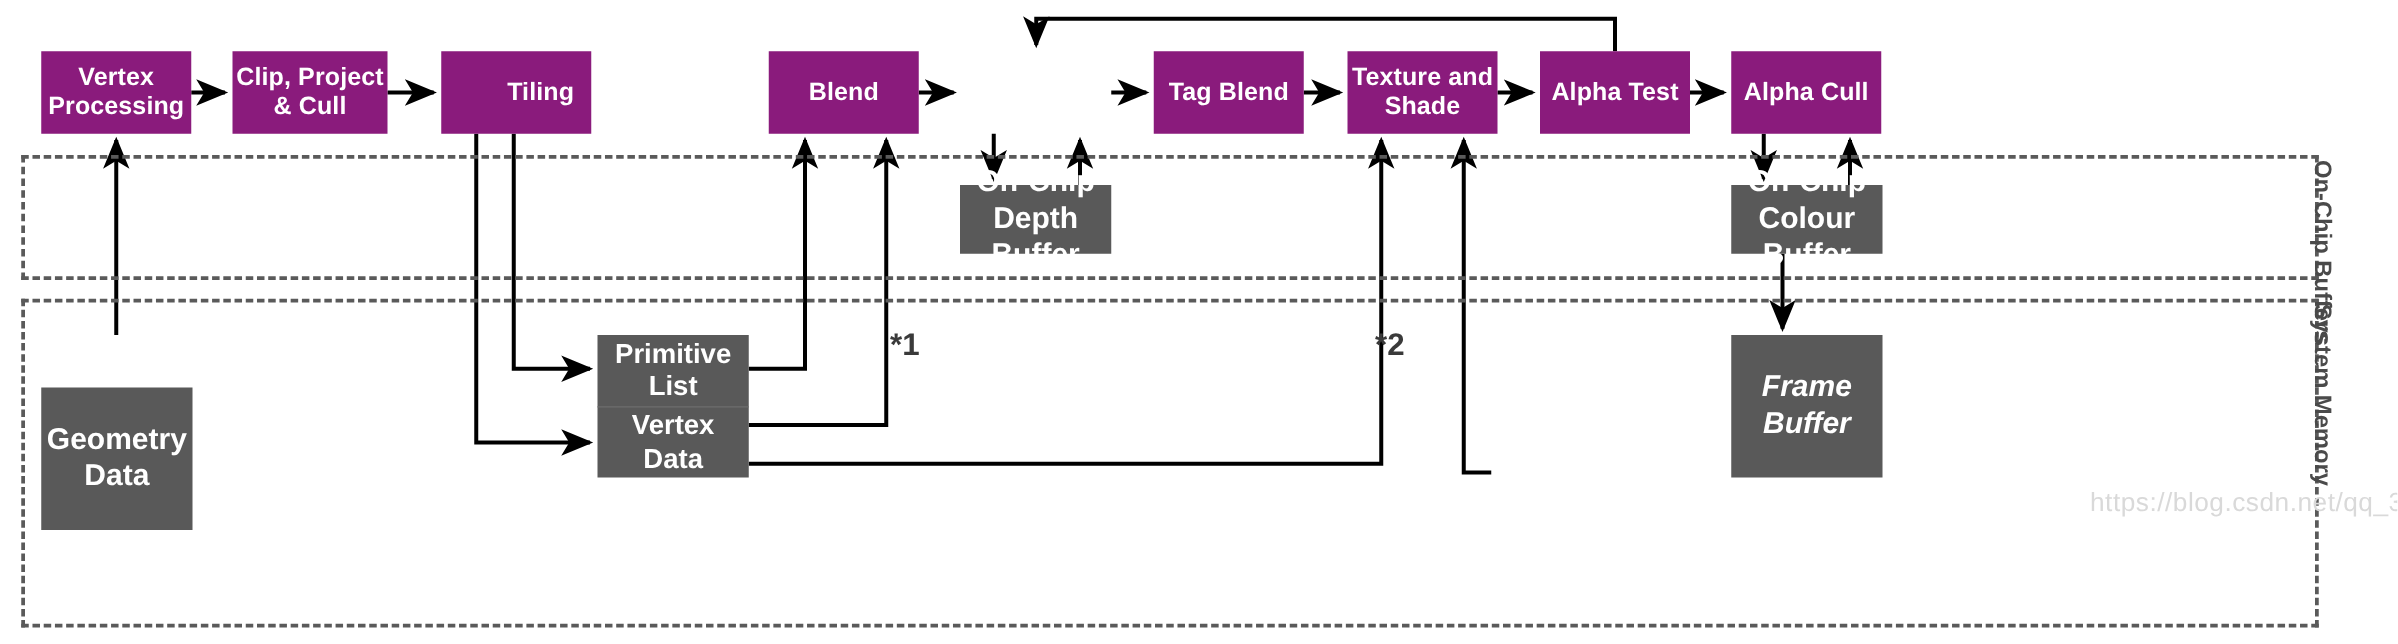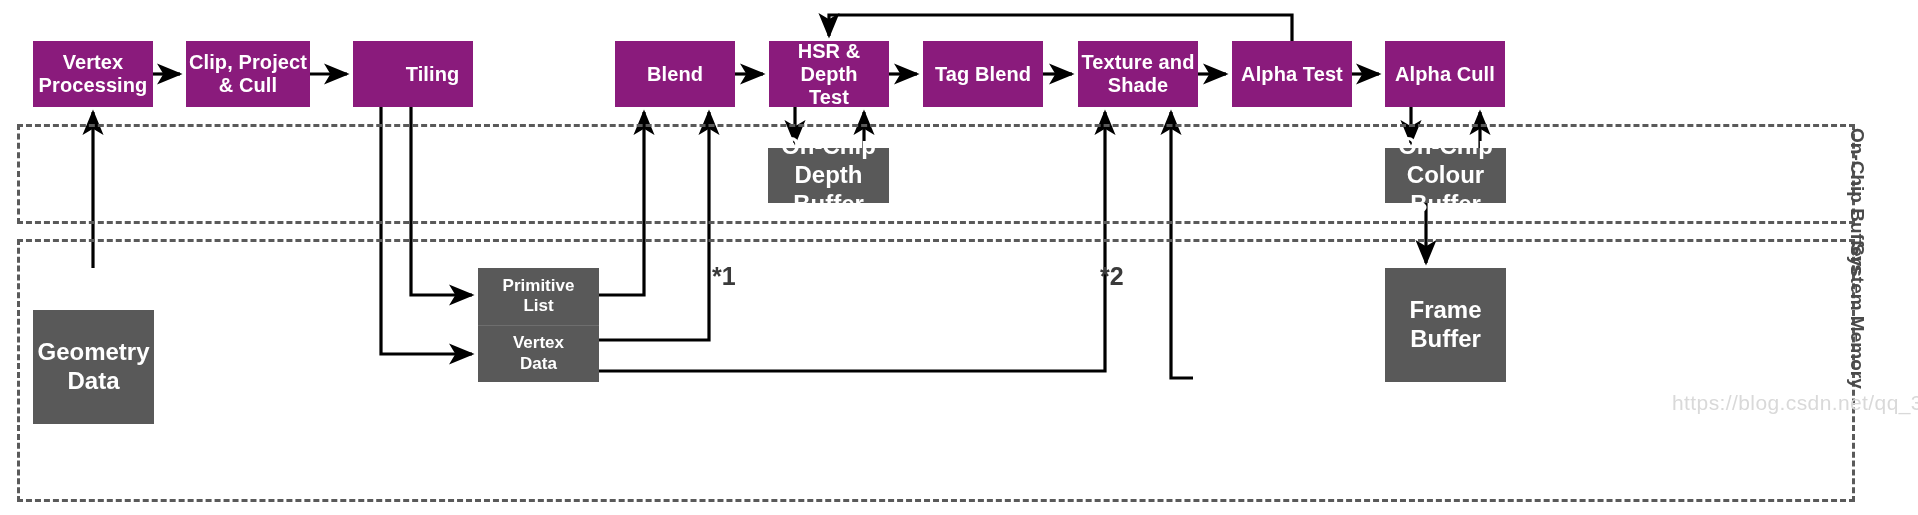--- a/index.html
+++ b/index.html
@@ -67,21 +67,21 @@
     flex-direction: column;
   }
   .mem-split > div {
     flex: 1;
     display: flex;
     align-items: center;
     justify-content: center;
     text-align: center;
     color: #ffffff;
     font-weight: bold;
-    font-size: 17px;
+    font-size: 22px;
     line-height: 1.2;
   }
   .mem-split .divider {
     flex: none;
     height: 1px;
     background: #6e6e6e;
   }
 
   
   .region {
@@ -169,31 +169,30 @@
       <path d="M1480,148 L1480,112"></path>
 
       <path d="M1426,203 L1426,263"></path>
     </g>
   </svg>
 
   <div class="stage-box" id="stage-0" style="left: 33px; top: 41px; width: 120px; height: 66px;">Vertex<br>Processing</div>
   <div class="stage-box" id="stage-1" style="left: 186px; top: 41px; width: 124px; height: 66px;">Clip, Project<br>&amp; Cull</div>
   <div class="stage-box" id="stage-2" style="left: 353px; top: 41px; width: 120px; height: 66px; padding-left: 39px;">Tiling</div>
   <div class="stage-box" id="stage-3" style="left: 615px; top: 41px; width: 120px; height: 66px;">Blend</div>
-  <div class="stage-box" id="stage-4" style="left: 769px; top: 41px; width: 120px; height: 66px;">HSR &amp; Depth<br>Test</div>
   <div class="stage-box" id="stage-5" style="left: 923px; top: 41px; width: 120px; height: 66px;">Tag Blend</div>
   <div class="stage-box" id="stage-6" style="left: 1078px; top: 41px; width: 120px; height: 66px;">Texture and<br>Shade</div>
   <div class="stage-box" id="stage-7" style="left: 1232px; top: 41px; width: 120px; height: 66px;">Alpha Test</div>
   <div class="stage-box" id="stage-8" style="left: 1385px; top: 41px; width: 120px; height: 66px;">Alpha Cull</div>
 
   <div class="mem-box" id="ocb-0" style="left: 768px; top: 148px; width: 121px; height: 55px;">On-Chip<br>Depth Buffer</div>
   <div class="mem-box" id="ocb-1" style="left: 1385px; top: 148px; width: 121px; height: 55px;">On-Chip<br>Colour Buffer</div>
 
   <div class="mem-box" id="sys-0" style="left: 33px; top: 268px; width: 121px; height: 114px; margin-top: 42px;">Geometry<br>Data</div>
-  <div class="mem-box" id="sys-2" style="left: 1385px; top: 268px; width: 121px; height: 114px;">Frame Buffer</div>
+  <div class="mem-box" id="sys-2" style="left: 1385px; top: 268px; width: 121px; height: 114px; font-style: italic;">Frame Buffer</div>
 
   <div class="mem-split" id="tile-store" style="left: 478px; top: 268px; width: 121px; height: 114px;">
     <div id="tile-part-0">Primitive<br>List</div>
     <div class="divider"></div>
     <div id="tile-part-1">Vertex<br>Data</div>
   </div>
 
   <div class="region-label" id="region-label-0" style="left: 1868px; top: 128px; transform: rotate(90deg);">On-Chip Buffers</div>
   <div class="region-label" id="region-label-1" style="left: 1868px; top: 243px; transform: rotate(90deg);">System Memory</div>
 

